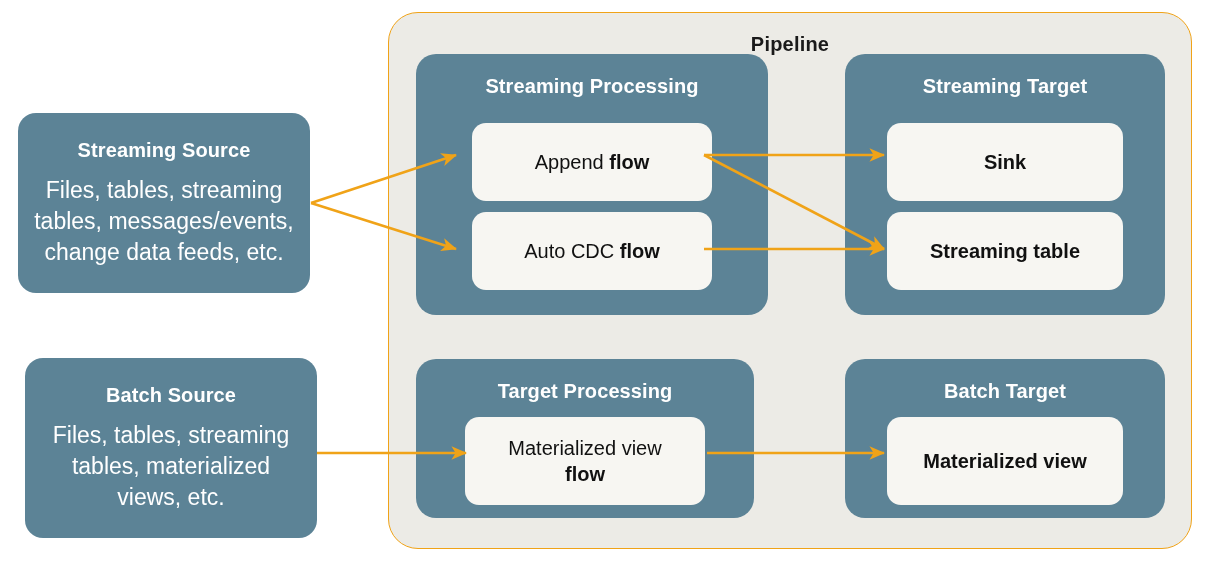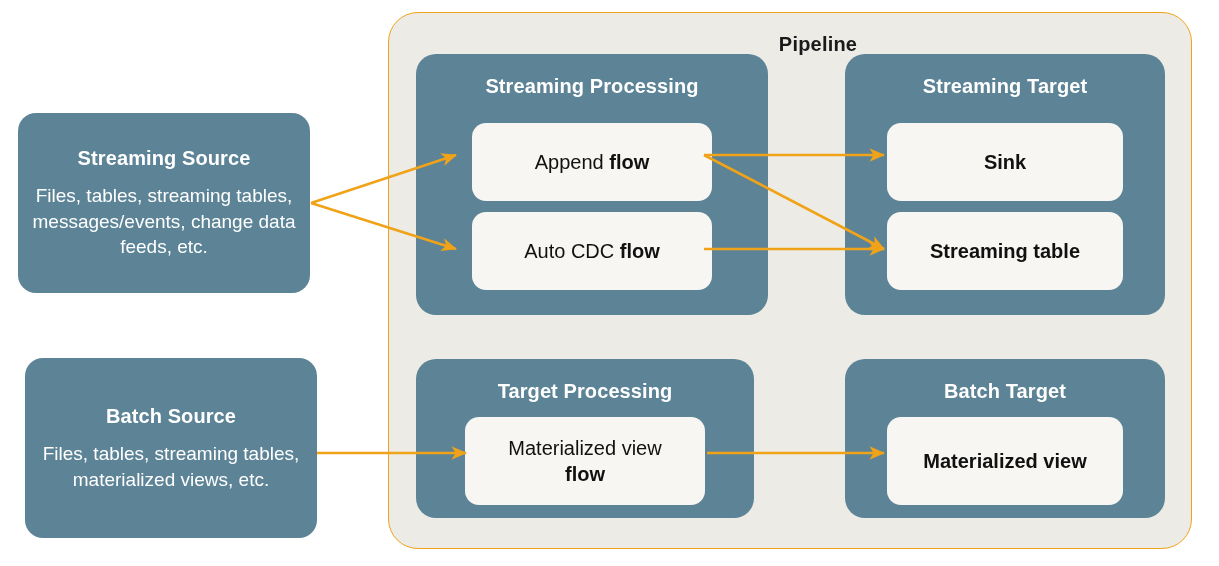--- a/index.html
+++ b/index.html
@@ -33,21 +33,21 @@
     justify-content: center;
   }
   .source-title {
     font-size: 20px;
     font-weight: bold;
     letter-spacing: 0.1px;
     margin-bottom: 13px;
     line-height: 1.2;
   }
   .source-desc {
-    font-size: 19px;
+    font-size: 23px;
     font-weight: normal;
     line-height: 1.35;
     padding: 0 14px;
   }
 
   #streaming-source {
     left: 18px;
     top: 113px;
     width: 292px;
     height: 180px;
@@ -75,21 +75,20 @@
   #pipeline-title {
     position: absolute;
     left: 0;
     top: 20px;
     width: 100%;
     text-align: center;
     font-size: 20px;
     font-weight: bold;
     color: #1a1a1a;
     letter-spacing: 0.2px;
-    padding-left: 28px;
   }
 
   
   .panel {
     position: absolute;
     background: #5C8396;
     border-radius: 20px;
     box-sizing: border-box;
     display: flex;
     flex-direction: column;

